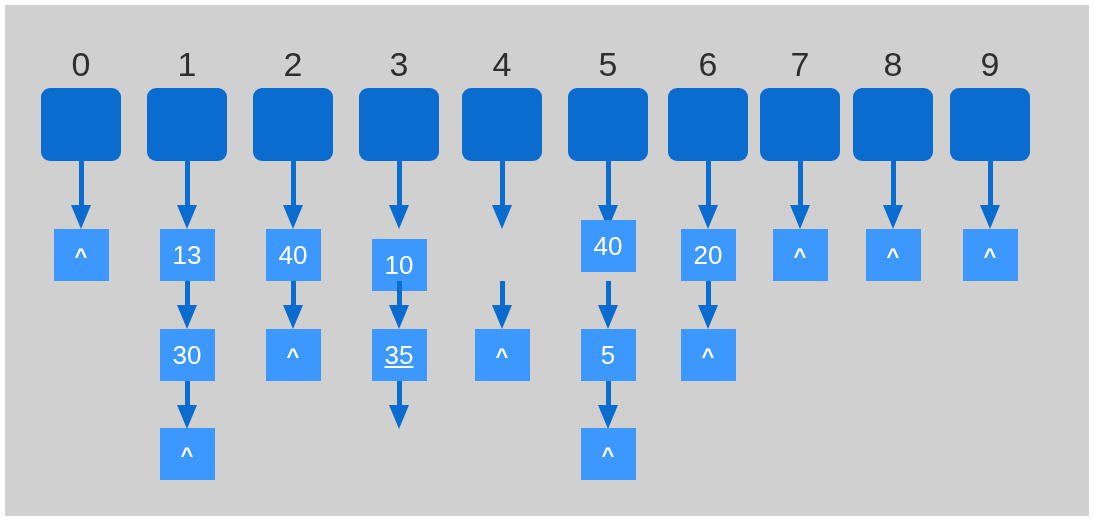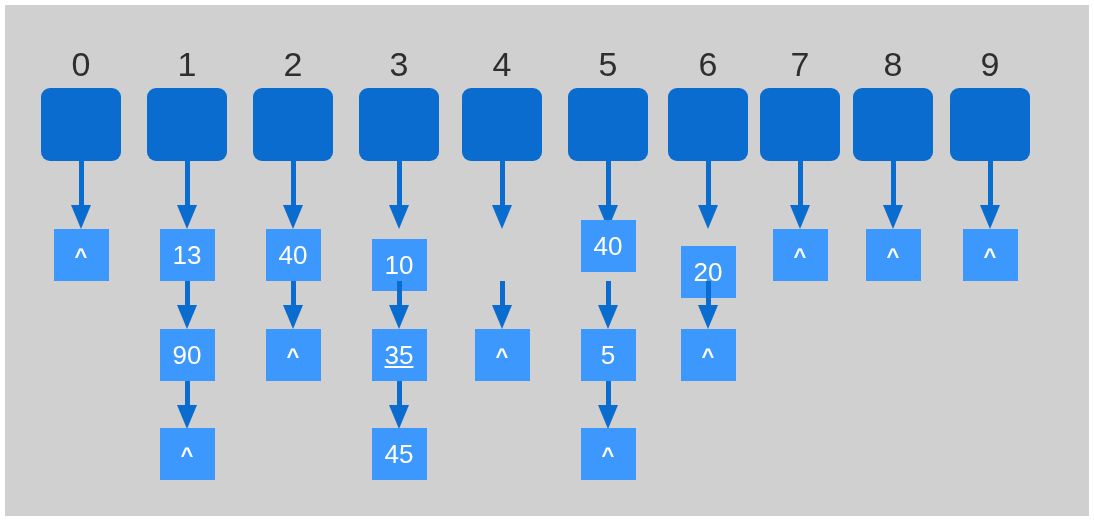--- a/index.html
+++ b/index.html
@@ -112,21 +112,21 @@
           <div class="arrow-head"></div>
         </div>
         <div class="chain-node" style="top: 229px;">
           <span>13</span>
         </div>
         <div class="arrow" style="top: 281px; height: 48px;">
           <div class="arrow-line" style="height: 26px;"></div>
           <div class="arrow-head"></div>
         </div>
         <div class="chain-node" style="top: 329px;">
-          <span>90</span>
+          <span>30</span>
         </div>
         <div class="arrow" style="top: 381px; height: 48px;">
           <div class="arrow-line" style="height: 26px;"></div>
           <div class="arrow-head"></div>
         </div>
         <div class="chain-node null-node" style="top: 428px;">
           <span>^</span>
         </div>
       </div>
       <div class="column" style="left: 253px;">
@@ -161,23 +161,20 @@
           <div class="arrow-line" style="height: 26px;"></div>
           <div class="arrow-head"></div>
         </div>
         <div class="chain-node" style="top: 329px; text-decoration: underline;">
           <span>35</span>
         </div>
         <div class="arrow" style="top: 381px; height: 48px;">
           <div class="arrow-line" style="height: 26px;"></div>
           <div class="arrow-head"></div>
         </div>
-        <div class="chain-node" style="top: 428px;">
-          <span>45</span>
-        </div>
       </div>
       <div class="column" style="left: 462px;">
         <div class="bucket-label">4</div>
         <div class="bucket"></div>
         <div class="arrow" style="top: 161px; height: 68px;">
           <div class="arrow-line" style="height: 46px;"></div>
           <div class="arrow-head"></div>
         </div>
         <div class="arrow" style="top: 281px; height: 48px;">
           <div class="arrow-line" style="height: 26px;"></div>
@@ -212,21 +209,21 @@
           <span>^</span>
         </div>
       </div>
       <div class="column" style="left: 668px;">
         <div class="bucket-label">6</div>
         <div class="bucket"></div>
         <div class="arrow" style="top: 161px; height: 68px;">
           <div class="arrow-line" style="height: 46px;"></div>
           <div class="arrow-head"></div>
         </div>
-        <div class="chain-node" style="top: 246px;">
+        <div class="chain-node" style="top: 229px;">
           <span>20</span>
         </div>
         <div class="arrow" style="top: 281px; height: 48px;">
           <div class="arrow-line" style="height: 26px;"></div>
           <div class="arrow-head"></div>
         </div>
         <div class="chain-node null-node" style="top: 329px;">
           <span>^</span>
         </div>
       </div>

